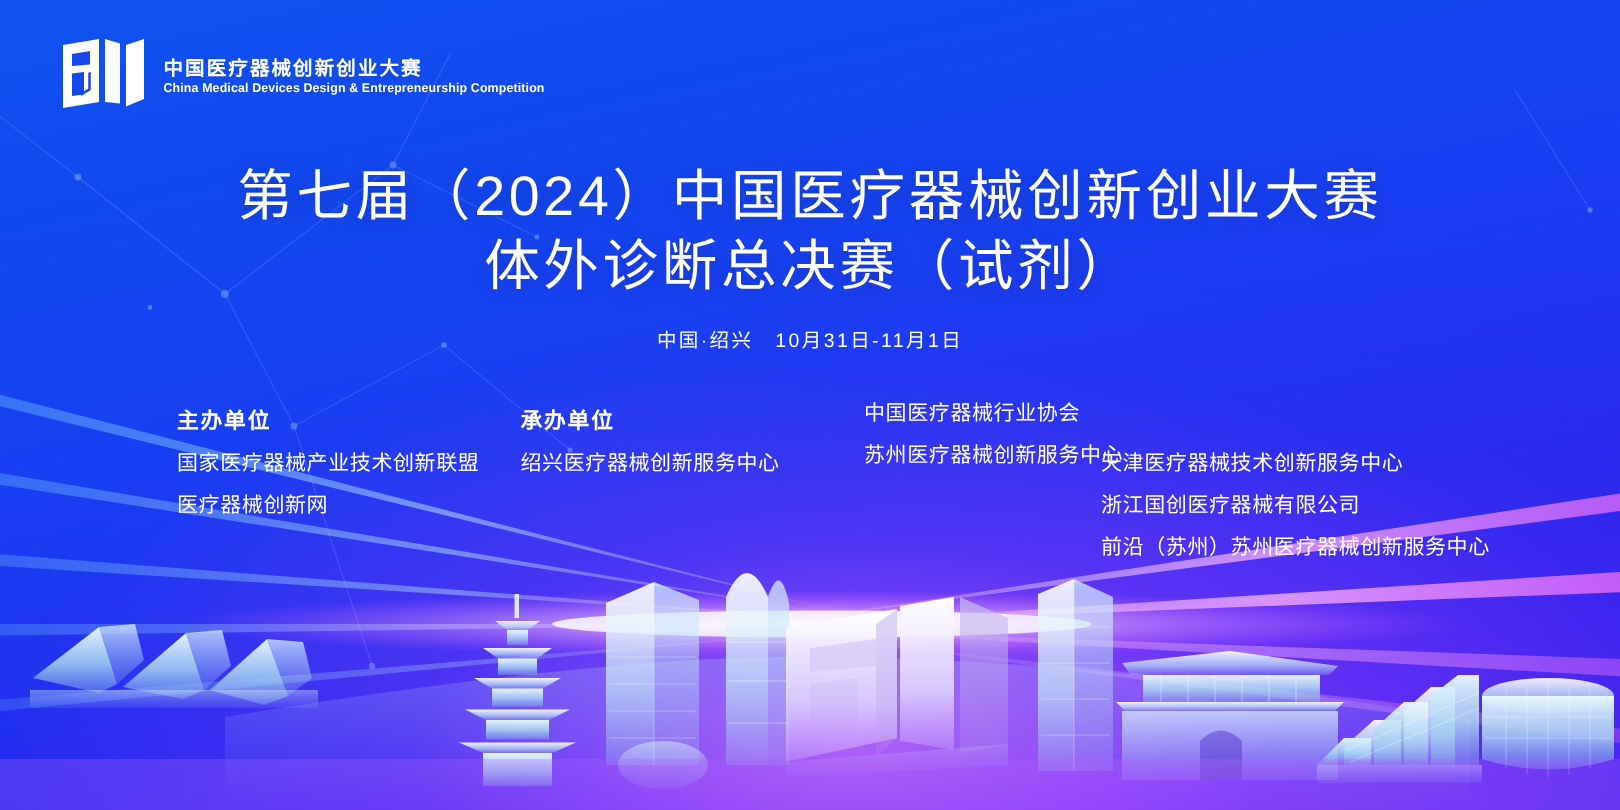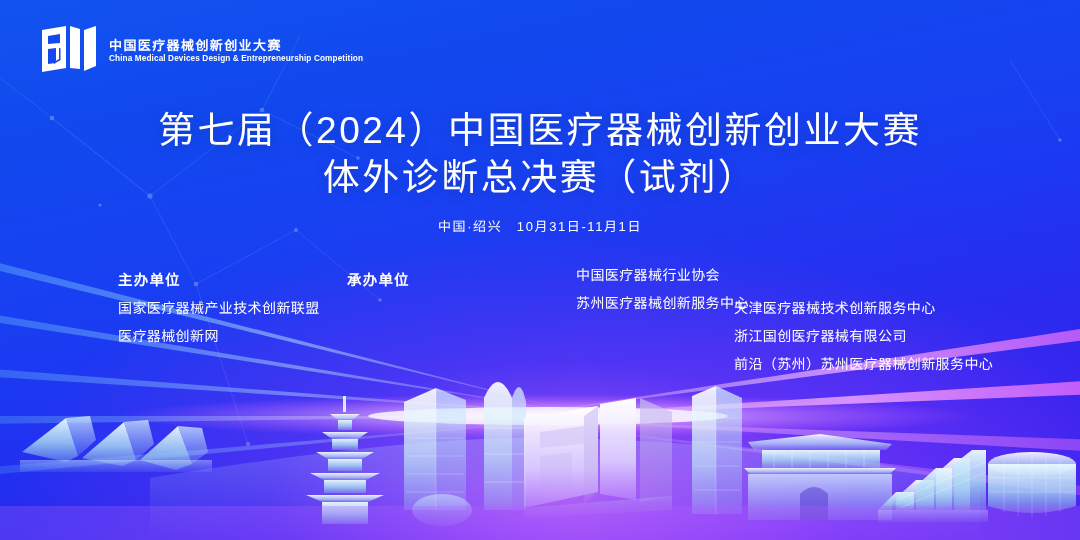--- a/index.html
+++ b/index.html
@@ -318,20 +318,21 @@
   <div class="orgs">
 
     <div class="org-col c1">
       <div class="org-head">主办单位</div>
       <div class="org-item">国家医疗器械产业技术创新联盟</div>
       <div class="org-item">医疗器械创新网</div>
     </div>
 
     <div class="org-col c2">
       <div class="org-head">承办单位</div>
+      <div class="org-item">绍兴医疗器械创新服务中心</div>
     </div>
 
     <div class="org-col c3">
       <div class="org-item">中国医疗器械行业协会</div>
       <div class="org-item">苏州医疗器械创新服务中心</div>
     </div>
 
     <div class="org-col c4">
       <div class="org-head">支持单位</div>
       <div class="org-item">天津医疗器械技术创新服务中心</div>

